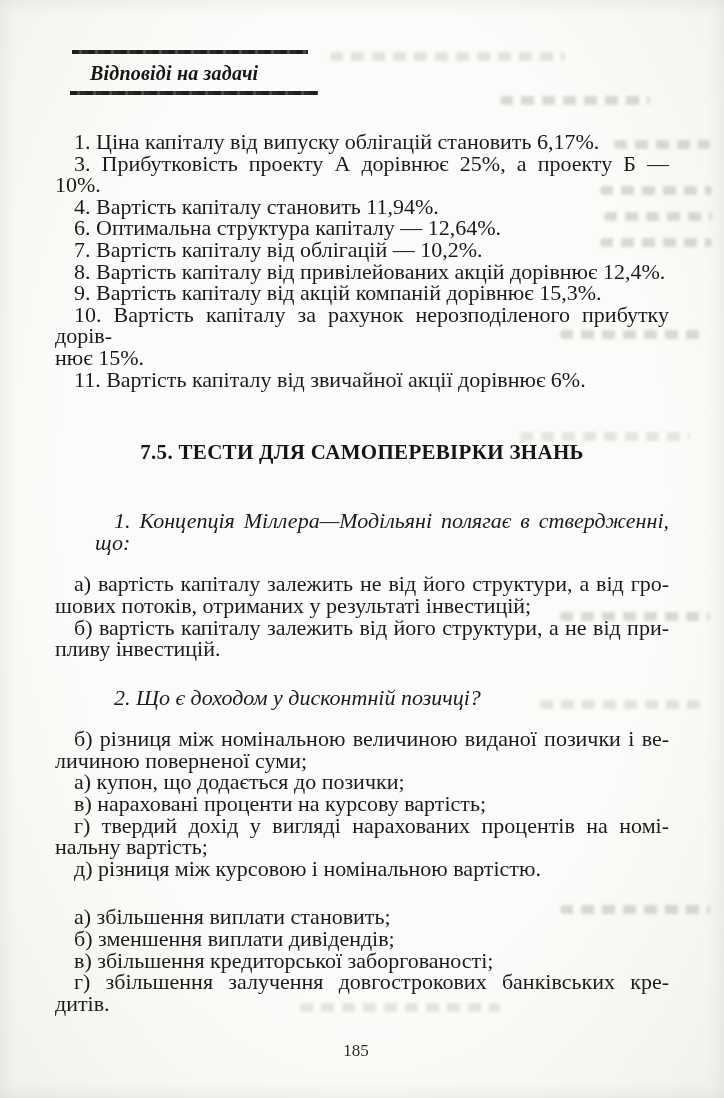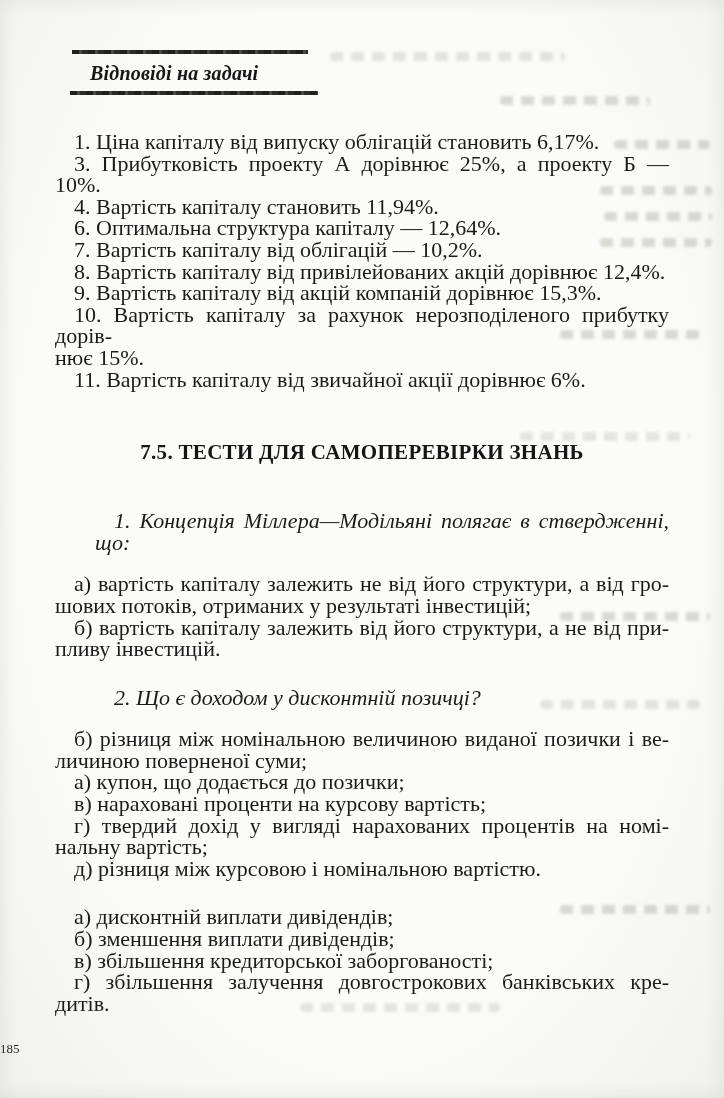--- a/index.html
+++ b/index.html
@@ -33,21 +33,21 @@
   .stem .line{font-style:italic;margin-left:40px;}
   .question{margin-top:27px;}
   .question:first-child{margin-top:0;}
   .section-heading{
     margin:50px 0 45px;text-align:center;
     font-size:21px;font-weight:bold;letter-spacing:.3px;color:#151515;
   }
   
   .page-number{
     position:absolute;left:0;right:12px;top:1041px;
-    font-size:13px;color:#2a2a2a;
+    text-align:center;font-size:17px;color:#2a2a2a;
   }
   
   .ghost{
     position:absolute;height:9px;border-radius:4px;opacity:.30;filter:blur(1.6px);
     background:repeating-linear-gradient(90deg,#8d8d82 0 13px,transparent 13px 21px);
     pointer-events:none;
   }
 </style>
 </head>
 <body>
@@ -139,21 +139,21 @@
           <div class="para">
             <div class="line">г) твердий дохід у вигляді нарахованих процентів на номі-</div>
             <div class="line">нальну вартість;</div>
           </div>
           <div class="para">
             <div class="line">д) різниця між курсовою і номінальною вартістю.</div>
           </div>
         </div>
         <div class="question">
           <div class="para">
-            <div class="line">а) дисконтній виплати дивідендів;</div>
+            <div class="line">а) збільшення виплати становить;</div>
           </div>
           <div class="para">
             <div class="line">б) зменшення виплати дивідендів;</div>
           </div>
           <div class="para">
             <div class="line">в) збільшення кредиторської заборгованості;</div>
           </div>
           <div class="para">
             <div class="line">г) збільшення залучення довгострокових банківських кре-</div>
             <div class="line">дитів.</div>

